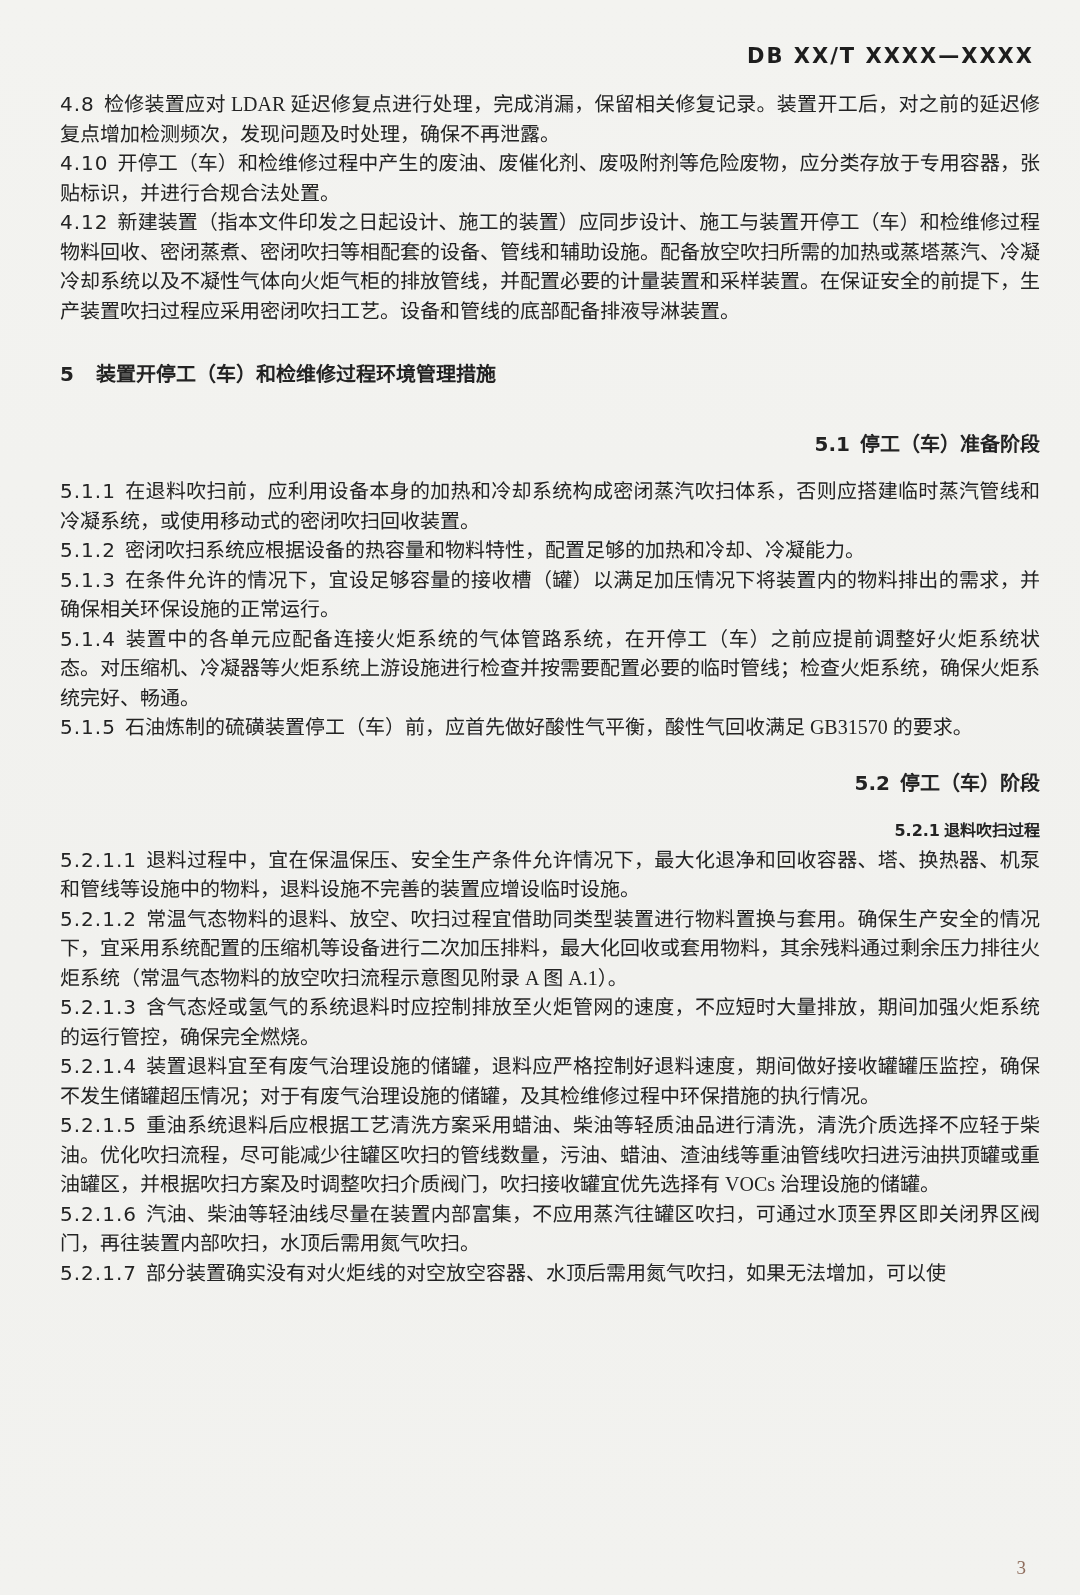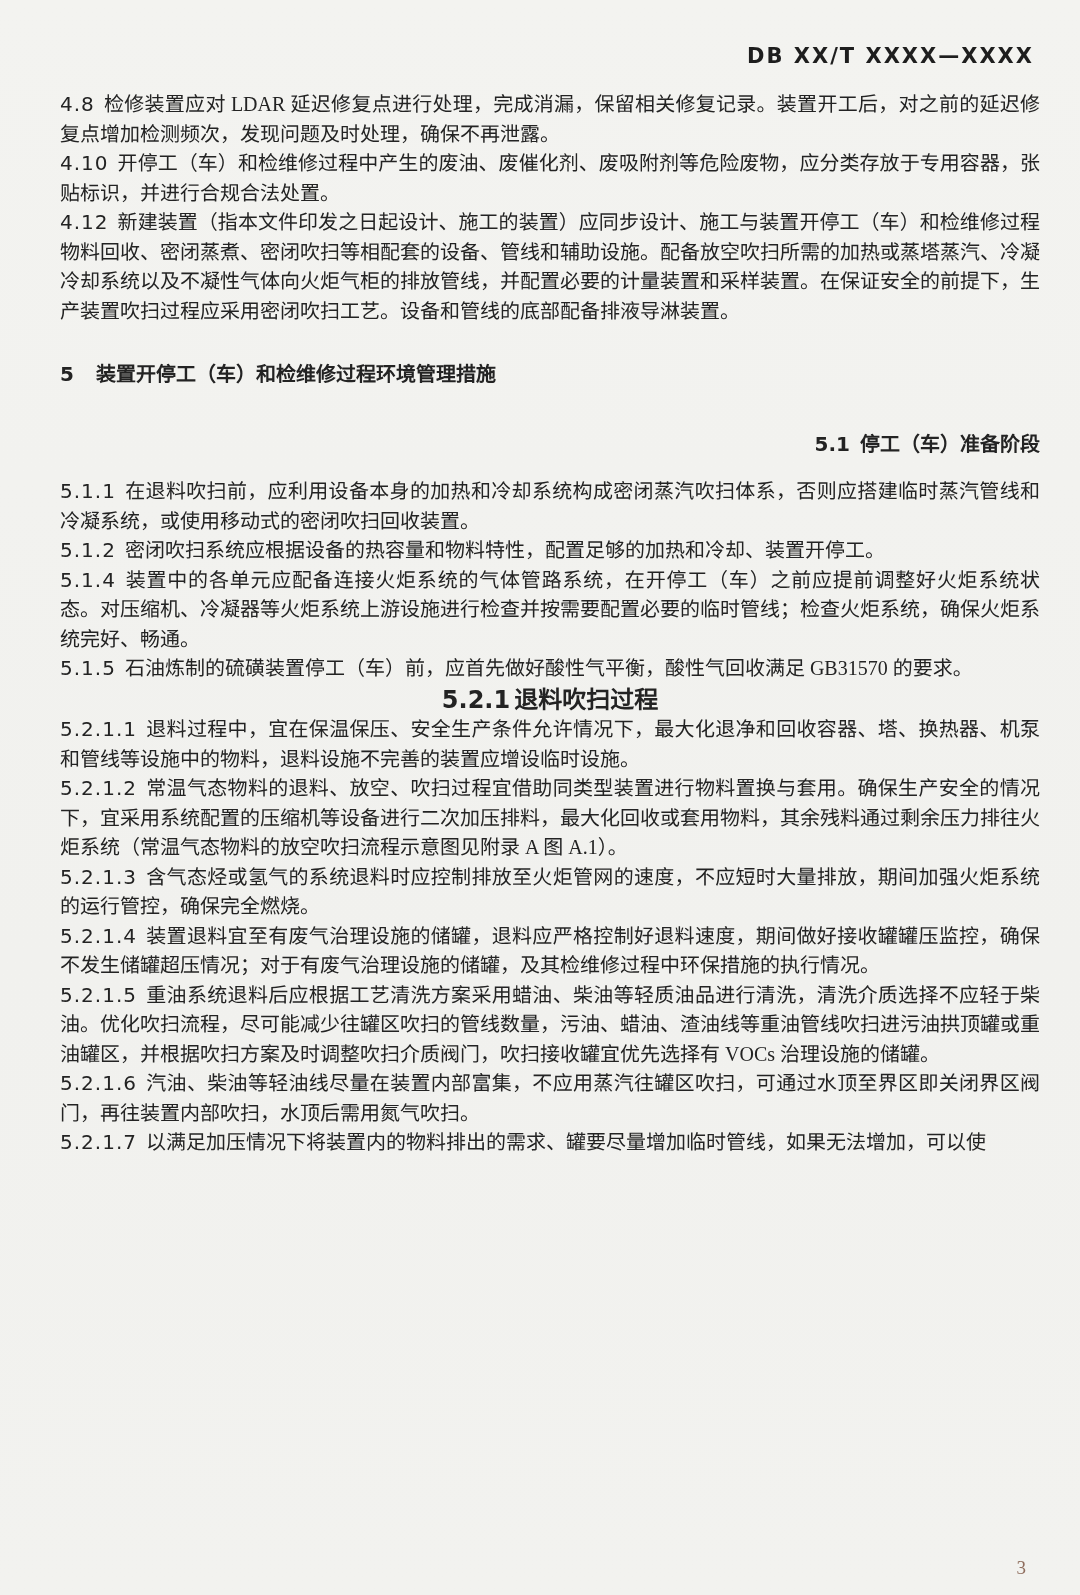--- a/index.html
+++ b/index.html
@@ -53,22 +53,22 @@
     font-family: "DejaVu Sans", "Liberation Sans", sans-serif;
     font-weight: 700;
     font-size: 20px;
     text-align: right;
   }
   p.h2 .num { margin-right: 10px; letter-spacing: 0; }
   p.h3 {
     margin: 2px 0 0 0;
     font-family: "DejaVu Sans", "Liberation Sans", sans-serif;
     font-weight: 700;
-    font-size: 24px;
-    text-align: center;
+    font-size: 16px;
+    text-align: right;
   }
   p.h3 .num { margin-right: 4px; letter-spacing: 0; }
   .page-number {
     position: absolute;
     right: 54px;
     bottom: 16px;
     font-size: 19px;
     font-family: "Liberation Serif", "DejaVu Serif", serif;
     color: #8f6e5e;
   }
@@ -80,26 +80,28 @@
   <div class="doc-header">
     <span>DB XX/T XXXX—XXXX</span>
   </div>
   <div class="content" id="content">
       <p class="body"><span class="num">4.8</span><span class="txt">检修装置应对 LDAR 延迟修复点进行处理，完成消漏，保留相关修复记录。装置开工后，对之前的延迟修复点增加检测频次，发现问题及时处理，确保不再泄露。</span></p>
       <p class="body"><span class="num">4.10</span><span class="txt">开停工（车）和检维修过程中产生的废油、废催化剂、废吸附剂等危险废物，应分类存放于专用容器，张贴标识，并进行合规合法处置。</span></p>
       <p class="body"><span class="num">4.12</span><span class="txt">新建装置（指本文件印发之日起设计、施工的装置）应同步设计、施工与装置开停工（车）和检维修过程物料回收、密闭蒸煮、密闭吹扫等相配套的设备、管线和辅助设施。配备放空吹扫所需的加热或蒸塔蒸汽、冷凝冷却系统以及不凝性气体向火炬气柜的排放管线，并配置必要的计量装置和采样装置。在保证安全的前提下，生产装置吹扫过程应采用密闭吹扫工艺。设备和管线的底部配备排液导淋装置。</span></p>
       <p class="h1"><span class="num">5</span><span class="txt">装置开停工（车）和检维修过程环境管理措施</span></p>
       <p class="h2"><span class="num">5.1</span><span class="txt">停工（车）准备阶段</span></p>
       <p class="body"><span class="num">5.1.1</span><span class="txt">在退料吹扫前，应利用设备本身的加热和冷却系统构成密闭蒸汽吹扫体系，否则应搭建临时蒸汽管线和冷凝系统，或使用移动式的密闭吹扫回收装置。</span></p>
-      <p class="body"><span class="num">5.1.2</span><span class="txt">密闭吹扫系统应根据设备的热容量和物料特性，配置足够的加热和冷却、装置开停工。</span></p>
+      <p class="body"><span class="num">5.1.2</span><span class="txt">密闭吹扫系统应根据设备的热容量和物料特性，配置足够的加热和冷却、冷凝能力。</span></p>
+      <p class="body"><span class="num">5.1.3</span><span class="txt">在条件允许的情况下，宜设足够容量的接收槽（罐）以满足加压情况下将装置内的物料排出的需求，并确保相关环保设施的正常运行。</span></p>
       <p class="body"><span class="num">5.1.4</span><span class="txt">装置中的各单元应配备连接火炬系统的气体管路系统，在开停工（车）之前应提前调整好火炬系统状态。对压缩机、冷凝器等火炬系统上游设施进行检查并按需要配置必要的临时管线；检查火炬系统，确保火炬系统完好、畅通。</span></p>
       <p class="body"><span class="num">5.1.5</span><span class="txt">石油炼制的硫磺装置停工（车）前，应首先做好酸性气平衡，酸性气回收满足 GB31570 的要求。</span></p>
+      <p class="h2"><span class="num">5.2</span><span class="txt">停工（车）阶段</span></p>
       <p class="h3"><span class="num">5.2.1</span><span class="txt">退料吹扫过程</span></p>
       <p class="body"><span class="num">5.2.1.1</span><span class="txt">退料过程中，宜在保温保压、安全生产条件允许情况下，最大化退净和回收容器、塔、换热器、机泵和管线等设施中的物料，退料设施不完善的装置应增设临时设施。</span></p>
       <p class="body"><span class="num">5.2.1.2</span><span class="txt">常温气态物料的退料、放空、吹扫过程宜借助同类型装置进行物料置换与套用。确保生产安全的情况下，宜采用系统配置的压缩机等设备进行二次加压排料，最大化回收或套用物料，其余残料通过剩余压力排往火炬系统（常温气态物料的放空吹扫流程示意图见附录 A 图 A.1）。</span></p>
       <p class="body"><span class="num">5.2.1.3</span><span class="txt">含气态烃或氢气的系统退料时应控制排放至火炬管网的速度，不应短时大量排放，期间加强火炬系统的运行管控，确保完全燃烧。</span></p>
       <p class="body"><span class="num">5.2.1.4</span><span class="txt">装置退料宜至有废气治理设施的储罐，退料应严格控制好退料速度，期间做好接收罐罐压监控，确保不发生储罐超压情况；对于有废气治理设施的储罐，及其检维修过程中环保措施的执行情况。</span></p>
       <p class="body"><span class="num">5.2.1.5</span><span class="txt">重油系统退料后应根据工艺清洗方案采用蜡油、柴油等轻质油品进行清洗，清洗介质选择不应轻于柴油。优化吹扫流程，尽可能减少往罐区吹扫的管线数量，污油、蜡油、渣油线等重油管线吹扫进污油拱顶罐或重油罐区，并根据吹扫方案及时调整吹扫介质阀门，吹扫接收罐宜优先选择有 VOCs 治理设施的储罐。</span></p>
       <p class="body"><span class="num">5.2.1.6</span><span class="txt">汽油、柴油等轻油线尽量在装置内部富集，不应用蒸汽往罐区吹扫，可通过水顶至界区即关闭界区阀门，再往装置内部吹扫，水顶后需用氮气吹扫。</span></p>
-      <p class="body"><span class="num">5.2.1.7</span><span class="txt">以满足加压情况下将装置内的物料排出的需求、罐要尽量增加临时管线，如果无法增加，可以使</span></p>
+      <p class="body"><span class="num">5.2.1.7</span><span class="txt">部分装置确实没有对火炬线的对空放空容器、水顶后需用氮气吹扫，如果无法增加，可以使</span></p>
     </div>
   <div class="page-number">3</div>
 </div>
 
 </body></html>

